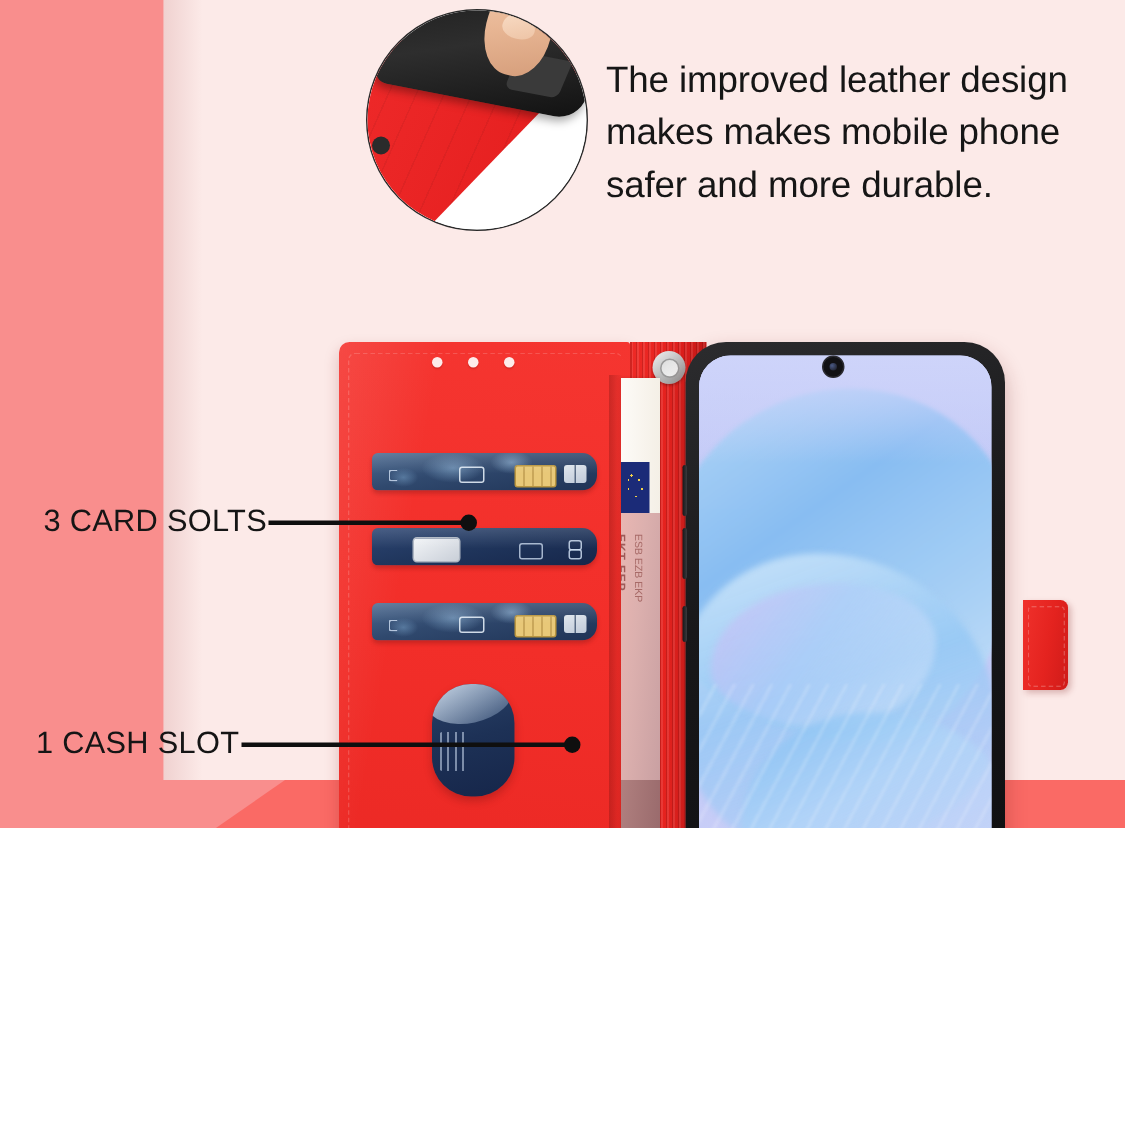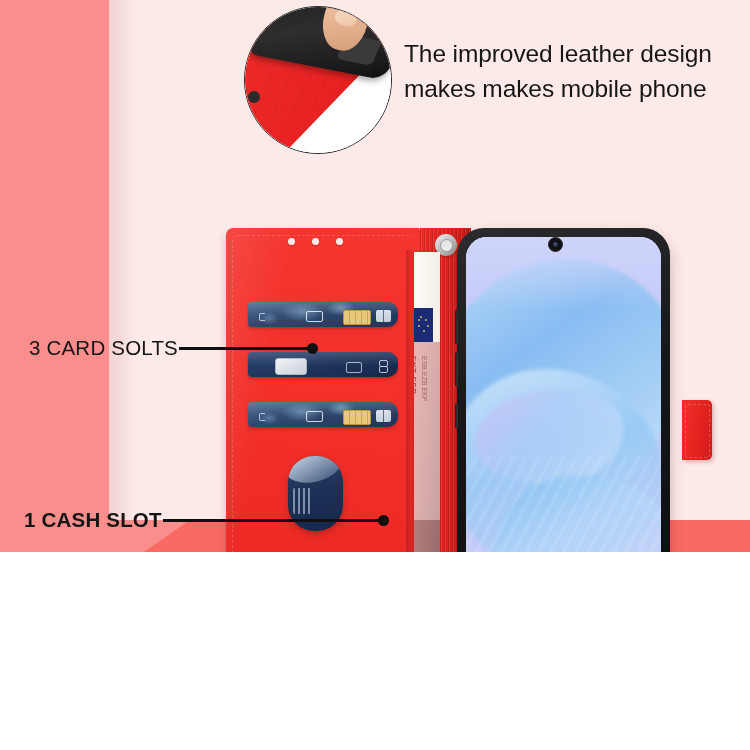--- a/index.html
+++ b/index.html
@@ -174,21 +174,21 @@
     margin-left: 1px;
   }
   .callout-dot {
     width: 11px; height: 11px;
     border-radius: 50%;
     background: #0f0f0f;
     margin-left: -2px;
   }
   #callout-cards { left: 29px; top: 336px; }
   #callout-cards .callout-line { width: 130px; }
-  #callout-cash { left: 24px; top: 508px; font-weight: bold; }
+  #callout-cash { left: 24px; top: 484px; }
   #callout-cash .callout-line { width: 217px; }
 
   
   .case-wrap {
     position: absolute;
     left: 226px; top: 228px;
     width: 245px; height: 406px;
   }
   .case-cover {
     position: absolute;
@@ -647,20 +647,21 @@
     <div class="inset-dark-dot"></div>
     <div class="inset-black-flap"></div>
     <div class="inset-black-edge"></div>
     <div class="inset-finger"></div>
     <div class="inset-finger-nail"></div>
   </div>
 
   <div class="headline">
     <span class="headline-line">The improved leather design</span>
     <span class="headline-line">makes makes mobile phone</span>
+    <span class="headline-line">safer and more durable.</span>
   </div>
 
   <div class="case-wrap">
     <div class="case-cover">
       <div class="case-cover-fold"></div>
       <div class="case-corner-crease"></div>
     </div>
     <div class="case-spine"></div>
 
     <div class="stitch-dots">

